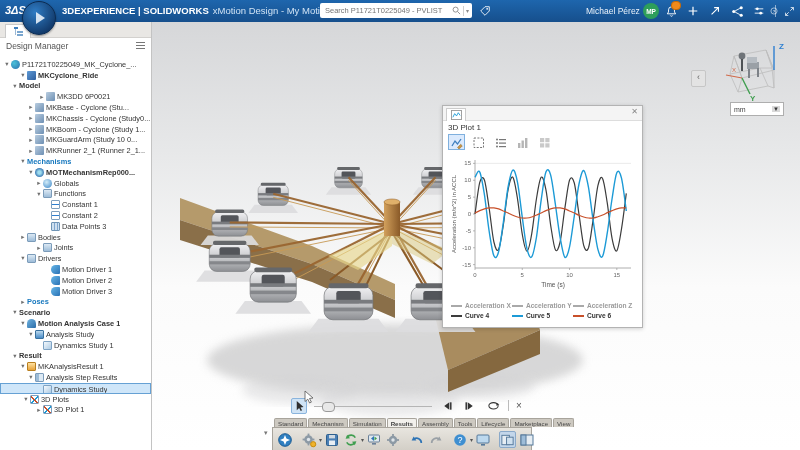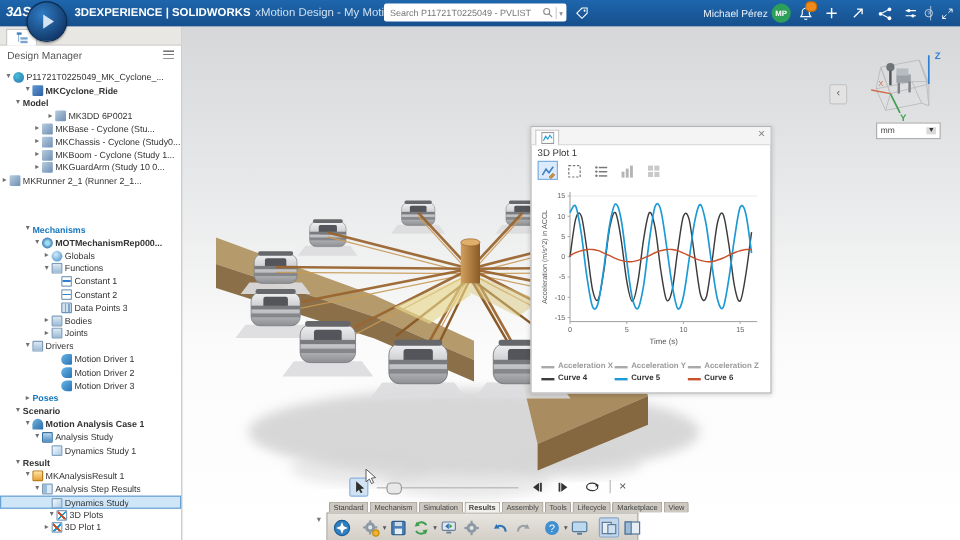--- a/index.html
+++ b/index.html
@@ -231,26 +231,26 @@
       <div class="trow" style="padding-left: 27px;">
         <span class="arr">▸</span>
         <span class="ti ti-part"></span>
         <span class="lbl">MKBoom - Cyclone (Study 1...</span>
       </div>
       <div class="trow" style="padding-left: 27px;">
         <span class="arr">▸</span>
         <span class="ti ti-part"></span>
         <span class="lbl">MKGuardArm (Study 10 0...</span>
       </div>
-      <div class="trow" style="">
+      <div class="trow" style="padding-left: 27px;">
         <span class="arr">▸</span>
         <span class="ti ti-part"></span>
         <span class="lbl">MKRunner 2_1 (Runner 2_1...</span>
       </div>
-      <div class="trow blue" style="padding-left: 19px; margin-top: 30px;">
+      <div class="trow blue" style="padding-left: 19px;">
         <span class="arr">▾</span>
         <span class="lbl">Mechanisms</span>
       </div>
       <div class="trow bold" style="padding-left: 27px;">
         <span class="arr">▾</span>
         <span class="ti ti-mechanism"></span>
         <span class="lbl">MOTMechanismRep000...</span>
       </div>
       <div class="trow" style="padding-left: 35px;">
         <span class="arr">▸</span>
@@ -270,21 +270,21 @@
       <div class="trow" style="padding-left: 43px;">
         <span class="arr"></span>
         <span class="ti ti-constant"></span>
         <span class="lbl">Constant 2</span>
       </div>
       <div class="trow" style="padding-left: 43px;">
         <span class="arr"></span>
         <span class="ti ti-table"></span>
         <span class="lbl">Data Points 3</span>
       </div>
-      <div class="trow" style="padding-left: 35px;">
+      <div class="trow" style="padding-left: 19px;">
         <span class="arr">▸</span>
         <span class="ti ti-folder"></span>
         <span class="lbl">Bodies</span>
       </div>
       <div class="trow" style="padding-left: 35px;">
         <span class="arr">▸</span>
         <span class="ti ti-folder"></span>
         <span class="lbl">Joints</span>
       </div>
       <div class="trow" style="padding-left: 19px;">
@@ -342,21 +342,21 @@
       <div class="trow" style="padding-left: 27px;">
         <span class="arr">▾</span>
         <span class="ti ti-steps"></span>
         <span class="lbl">Analysis Step Results</span>
       </div>
       <div class="trow sel" style="padding-left: 35px; align-items: flex-end;">
         <span class="arr"></span>
         <span class="ti ti-dyn"></span>
         <span class="lbl">Dynamics Study</span>
       </div>
-      <div class="trow" style="padding-left: 39px;">
+      <div class="trow" style="padding-left: 22px;">
         <span class="arr">▾</span>
         <span class="ti ti-plots"></span>
         <span class="lbl">3D Plots</span>
       </div>
       <div class="trow" style="padding-left: 35px;">
         <span class="arr">▸</span>
         <span class="ti ti-plot"></span>
         <span class="lbl">3D Plot 1</span>
       </div>
     </div>

